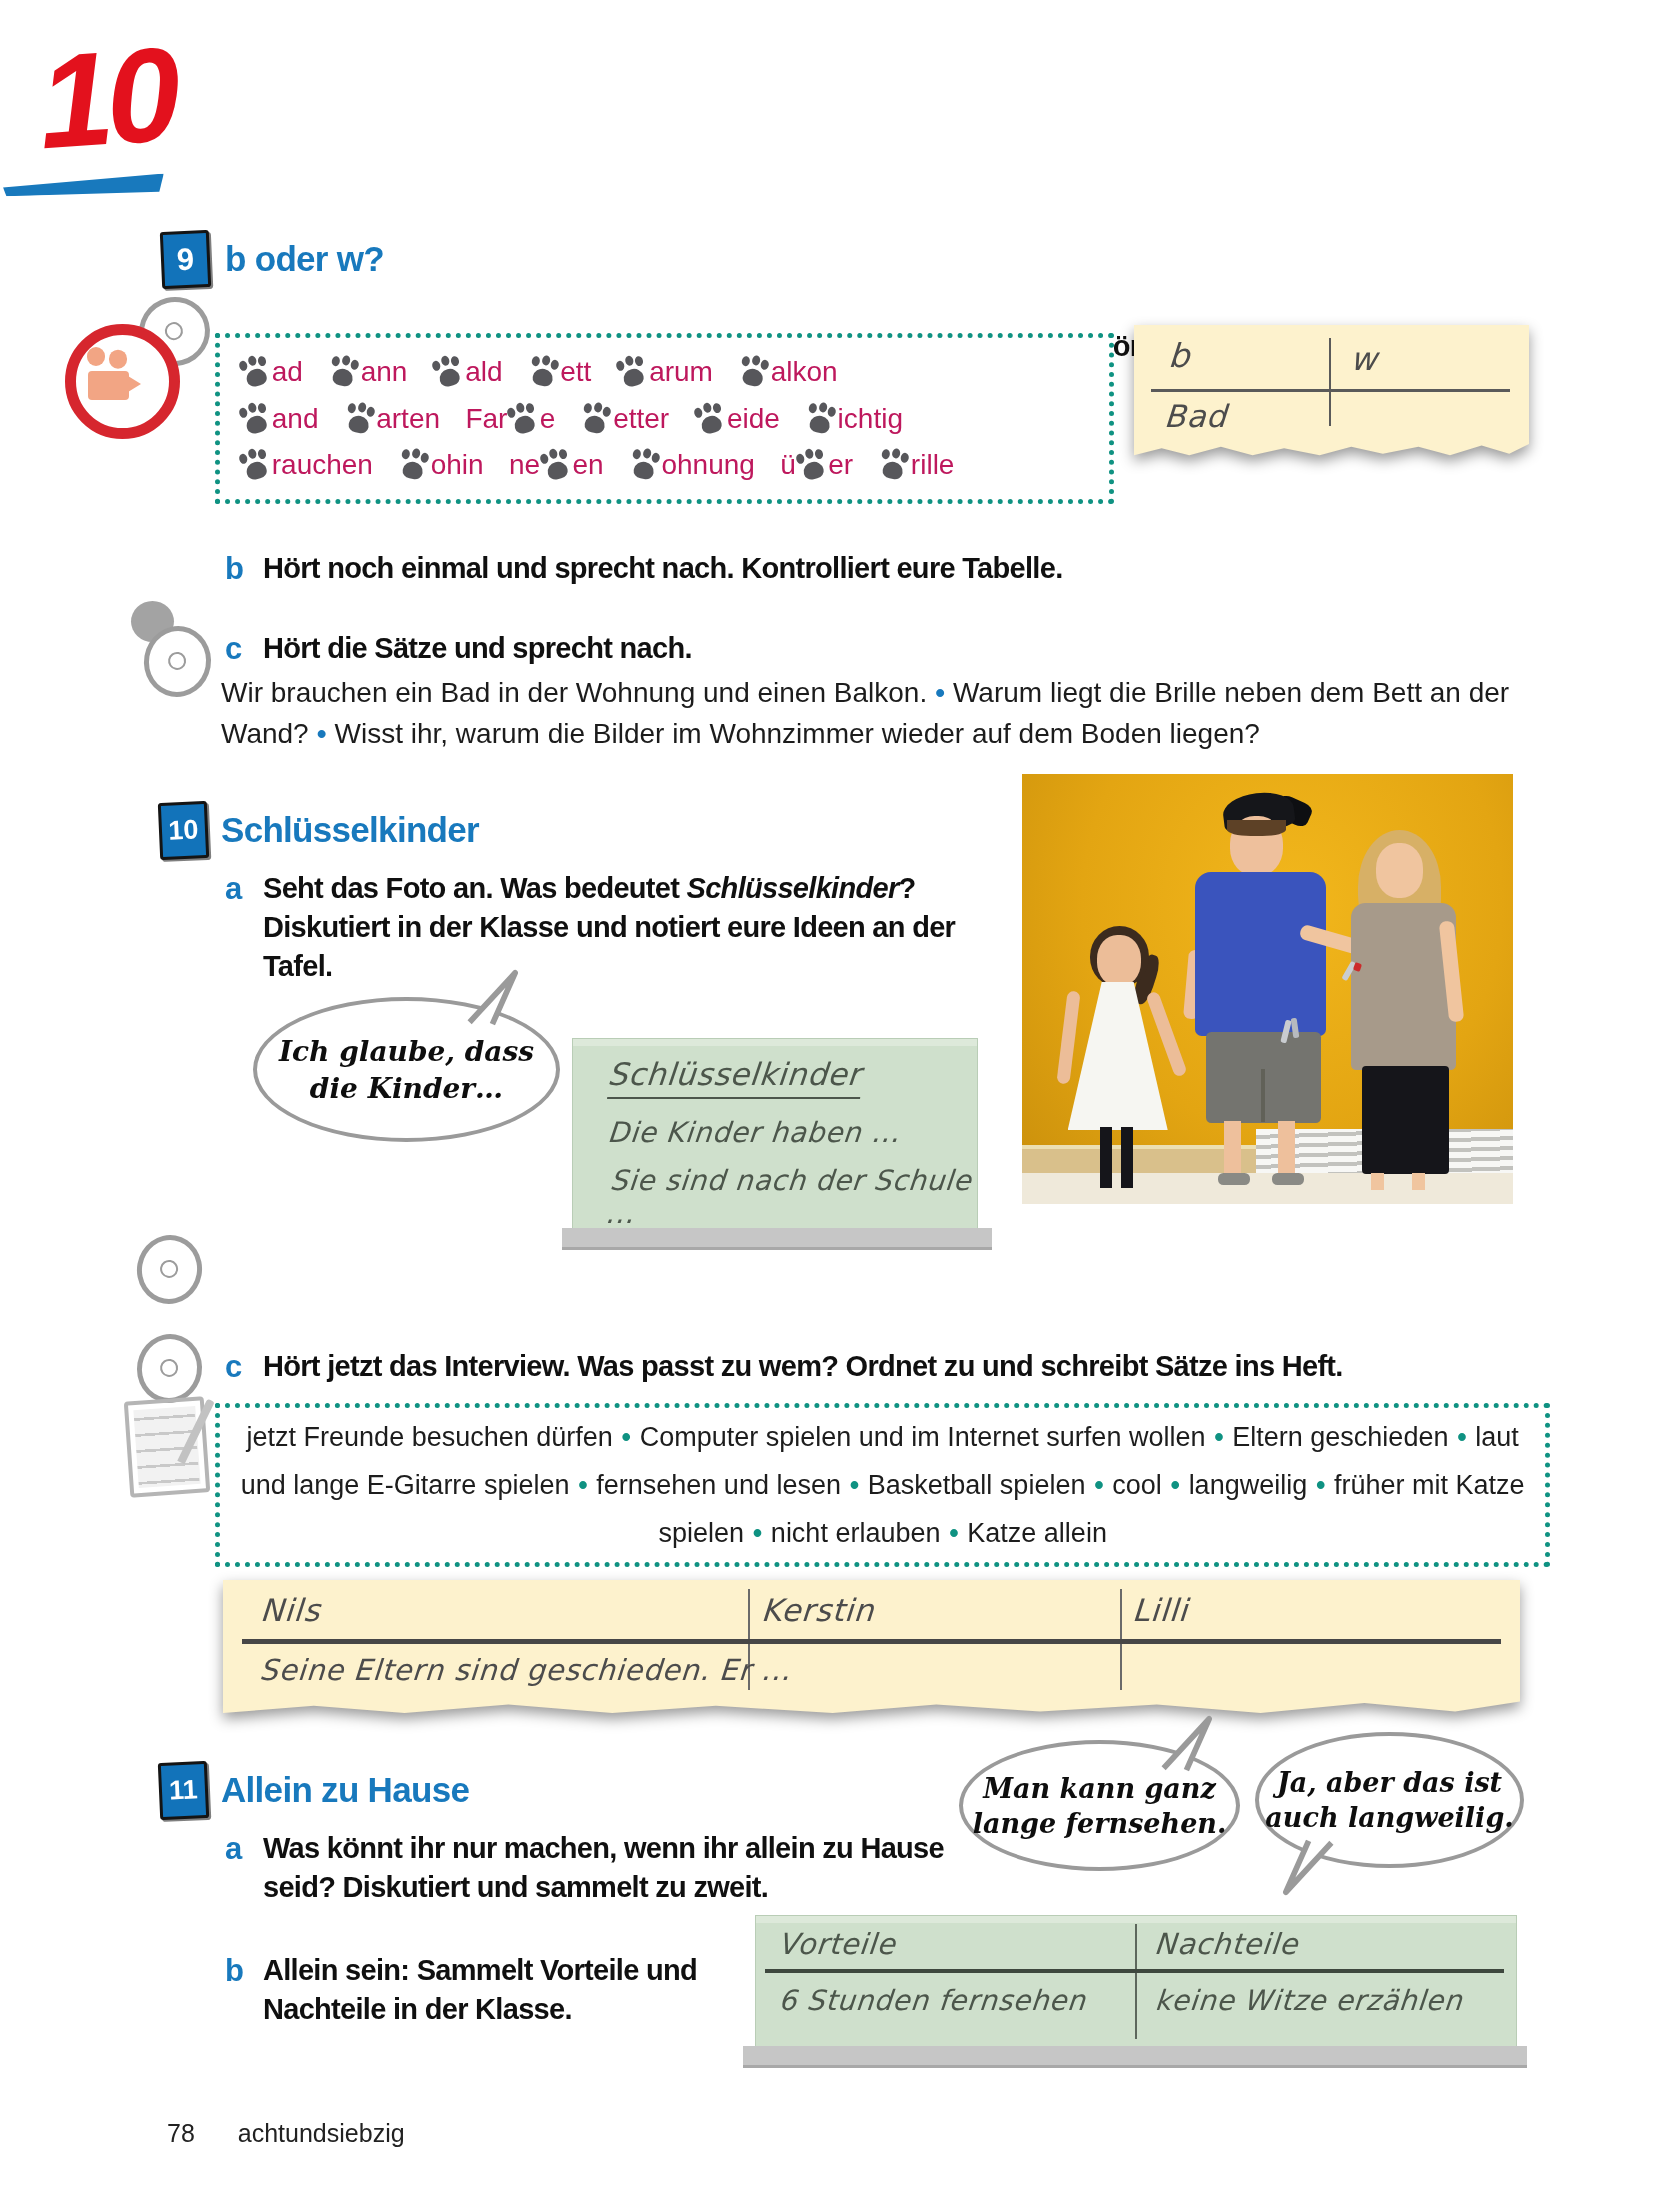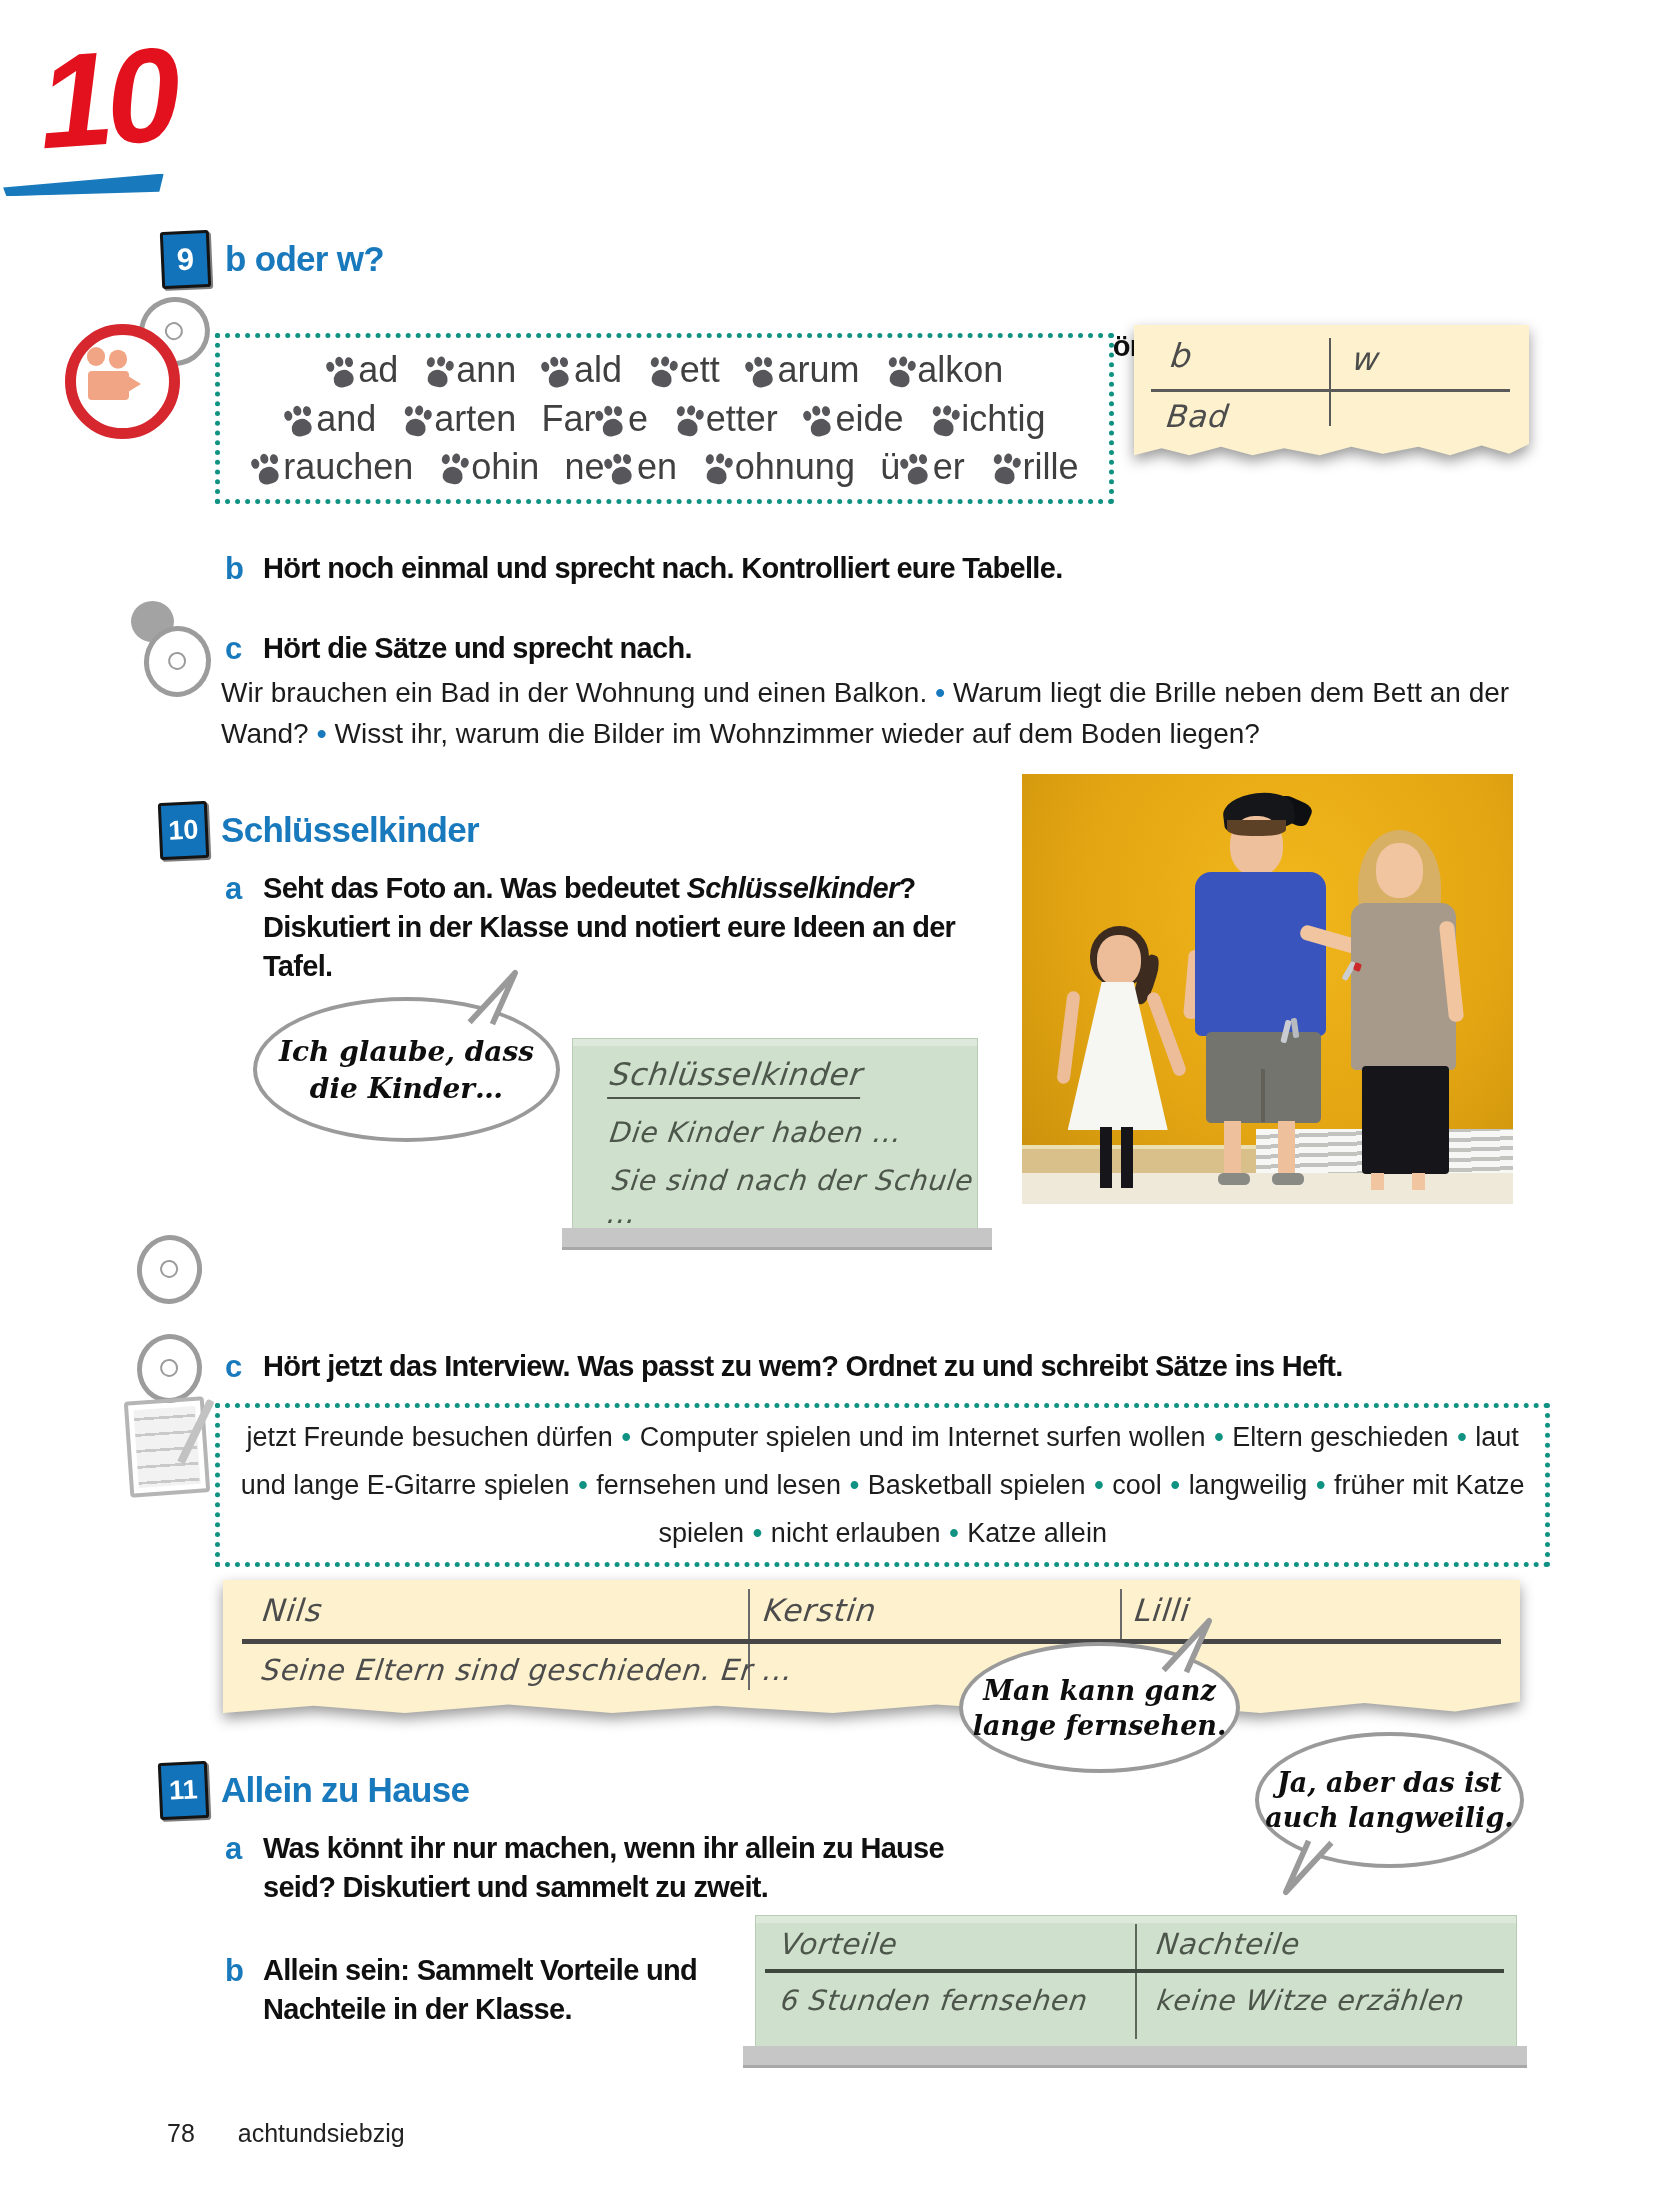--- a/index.html
+++ b/index.html
@@ -39,21 +39,21 @@
   .r11b{top:1951px;} .r11b .txt{width:453px;}
 
   
   .sentences{position:absolute;left:221px;top:672px;width:1307px;font-size:28px;line-height:41px;color:#1c1c1c;}
   .bdot{color:#1879bd;font-weight:700;margin:0 8px;}
 
   
   .dotbox{position:absolute;border:5.3px dotted #0f9282;background:#fff;}
   .wordbox{left:215px;top:333px;width:876px;height:153px;display:flex;flex-direction:column;
            justify-content:space-evenly;padding:4px 6.7px;}
-  .wrow{text-align:center;font-size:36px;color:#404040;white-space:nowrap;}
+  .wrow{font-size:28px;color:#be185d;white-space:nowrap;}
   .word{margin:0 12.7px;display:inline-block;}
   .phrasebox{left:215px;top:1403px;width:1292px;height:141px;display:flex;align-items:center;
              justify-content:center;padding:6.7px 16.7px;}
   .phrasein{text-align:center;font-size:27px;line-height:48px;color:#1d1d1d;}
   .tdot{color:#0f9282;font-weight:700;margin:0 8.7px;}
 
   
   .paw{display:inline-block;width:31px;height:31px;position:relative;vertical-align:-6px;margin:0 0.7px;}
   .paw::before{content:"";position:absolute;left:4.7px;bottom:0.7px;width:20.7px;height:17.3px;background:#57575b;
       border-radius:10.7px 10.7px 8.7px 8.7px / 10px 10px 7.3px 7.3px;}
@@ -104,21 +104,21 @@
   .b2-c2{left:401px;top:10.7px;font-size:29px;}
   .b2-r1{left:25px;top:68px;font-size:28px;}
   .b2-r2{left:401px;top:68px;font-size:28px;}
   .tray2{left:743px;top:2046px;width:784px;height:18.7px;}
 
   
   .bubble{position:absolute;background:#fff;border:4px solid #9a9a9a;border-radius:50%;
       display:flex;align-items:center;justify-content:center;text-align:center;
       font-family:"DejaVu Serif",serif;font-style:italic;font-weight:700;color:#0e0e0e;}
   .bub1{left:253px;top:997px;width:299px;height:137px;font-size:28px;line-height:37px;}
-  .bub2{left:959px;top:1642px;width:273px;height:123px;font-size:27px;line-height:35px;}
+  .bub2{left:959px;top:1740px;width:273px;height:123px;font-size:27px;line-height:35px;}
   .bub3{left:1255px;top:1732px;width:261px;height:128px;font-size:27px;line-height:35px;}
   .tailsvg{position:absolute;width:57px;height:57px;}
   .tl1{top:-32px;right:37px;}
   .tl2{top:-29px;right:23px;}
   .tl3{bottom:-32px;left:23px;transform:rotate(180deg);}
 
   
   .icon-disc{position:absolute;border-radius:50%;background:#fff;border:5.3px solid #9c9c9c;}
   .icon-disc::after{content:"";position:absolute;left:50%;top:50%;width:14.7px;height:14.7px;margin:-10px 0 0 -10px;
       background:#fff;border:2.7px solid #9c9c9c;border-radius:50%;}

